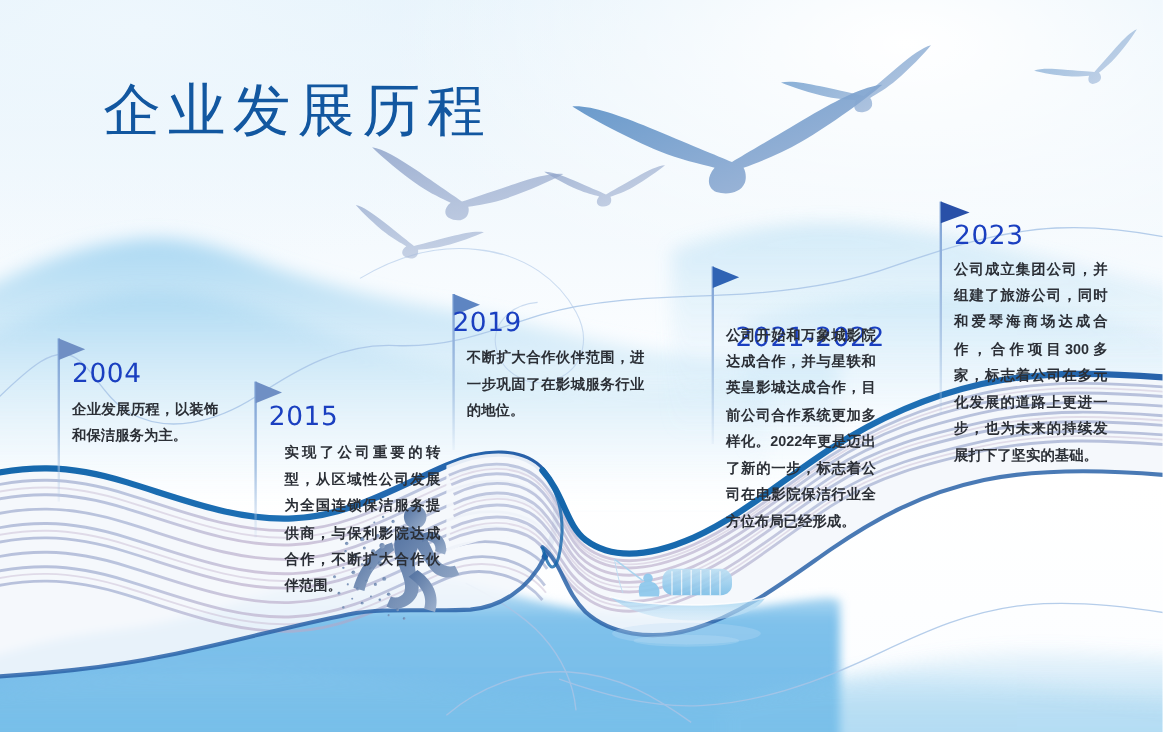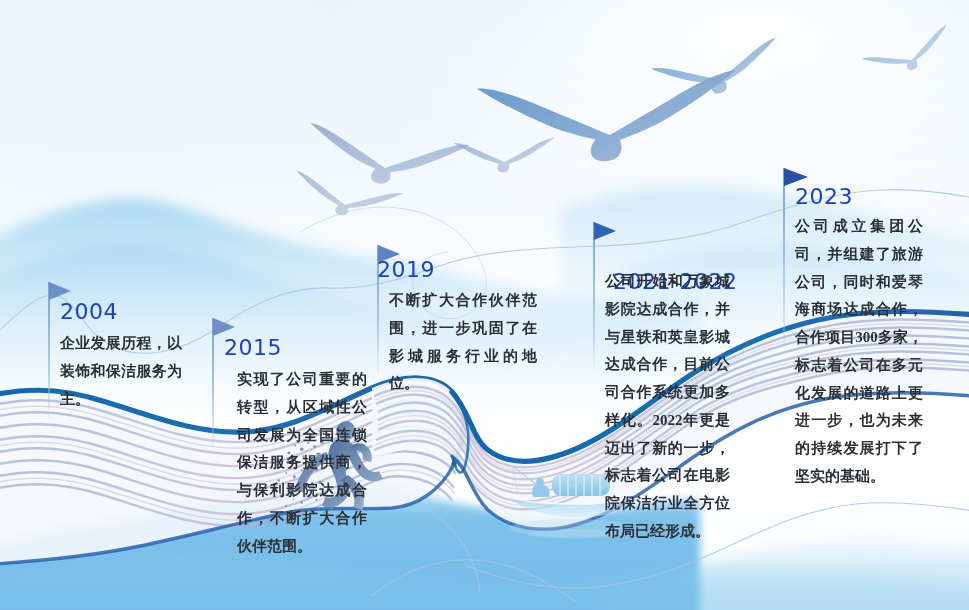--- a/index.html
+++ b/index.html
@@ -39,23 +39,23 @@
     border-bottom:9px solid transparent;
   }
   .m-year{
     position:absolute;
     font-size:22px;font-weight:400;letter-spacing:0.5px;
     color:#1a3fc0;white-space:nowrap;
     font-family:"DejaVu Sans","Liberation Sans",sans-serif;
   }
   .m-body{
     position:absolute;
-    font-size:15px;line-height:1.85;
+    font-size:12px;line-height:1.85;
     color:#2b2f36;font-weight:bold;
-    font-family:Liberation Serif, serif;
+    font-family:Liberation Sans, sans-serif;
     text-align:justify;
   }
   
   #ms-2012{left:48px;top:282px;}
   #ms-2012 .flag-pole{height:136px;}
   #ms-2012 .flag-pennant{top:0px;border-left:22px solid #6f8fc4;}
   #ms-2012 .m-year{left:12px;top:17px;}
   #ms-2012 .m-body{left:12px;top:48px;width:122px;}
 
   #ms-2015{left:212px;top:318px;}
@@ -439,20 +439,21 @@
 
       <path d="M-8,25 C 6,30 40,33 74,32 C 96,31 112,29 122,26
                C 114,38 96,44 70,45 C 40,46 10,40 -8,25 Z" fill="url(#boatG)"></path>
       <path d="M-8,25 C 6,30 40,33 74,32 C 96,31 112,29 122,26" stroke="#ffffff" stroke-width="1.3" fill="none" opacity="0.85"></path>
 
       <ellipse cx="56" cy="56" rx="62" ry="9" fill="#bbdcf2" opacity="0.33"></ellipse>
       <ellipse cx="56" cy="62" rx="44" ry="5" fill="#cfe7f7" opacity="0.25"></ellipse>
     </g>
   </svg>
 
+  <div id="title">企业发展历程</div>
 
   <div class="milestone" id="ms-2012">
     <div class="flag-pole"></div>
     <div class="flag-pennant"></div>
     <div class="m-year">2004</div>
     <div class="m-body">企业发展历程，以装饰和保洁服务为主。</div>
   </div>
 
   <div class="milestone" id="ms-2015">
     <div class="flag-pole"></div>

